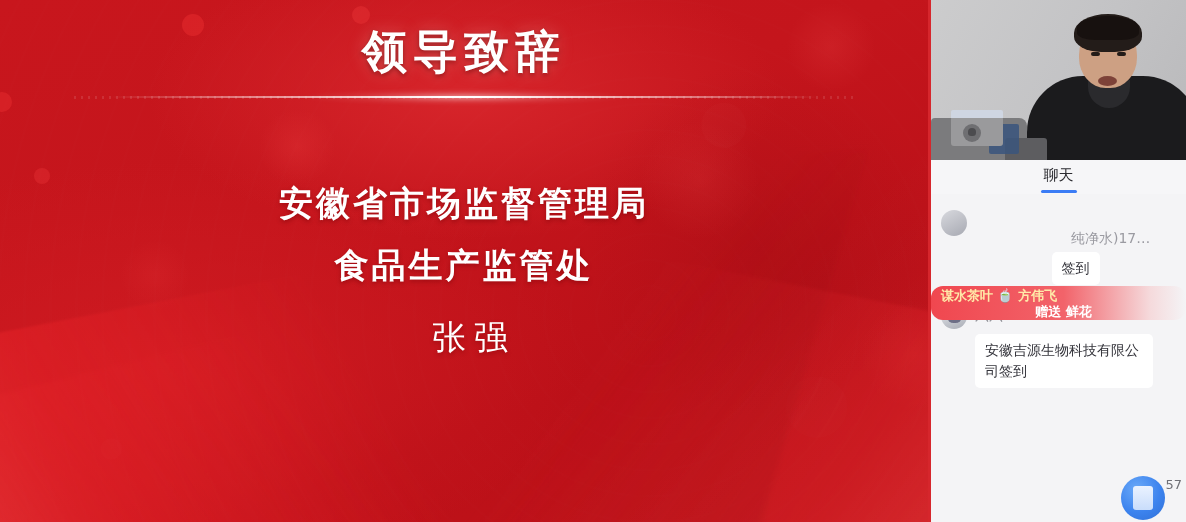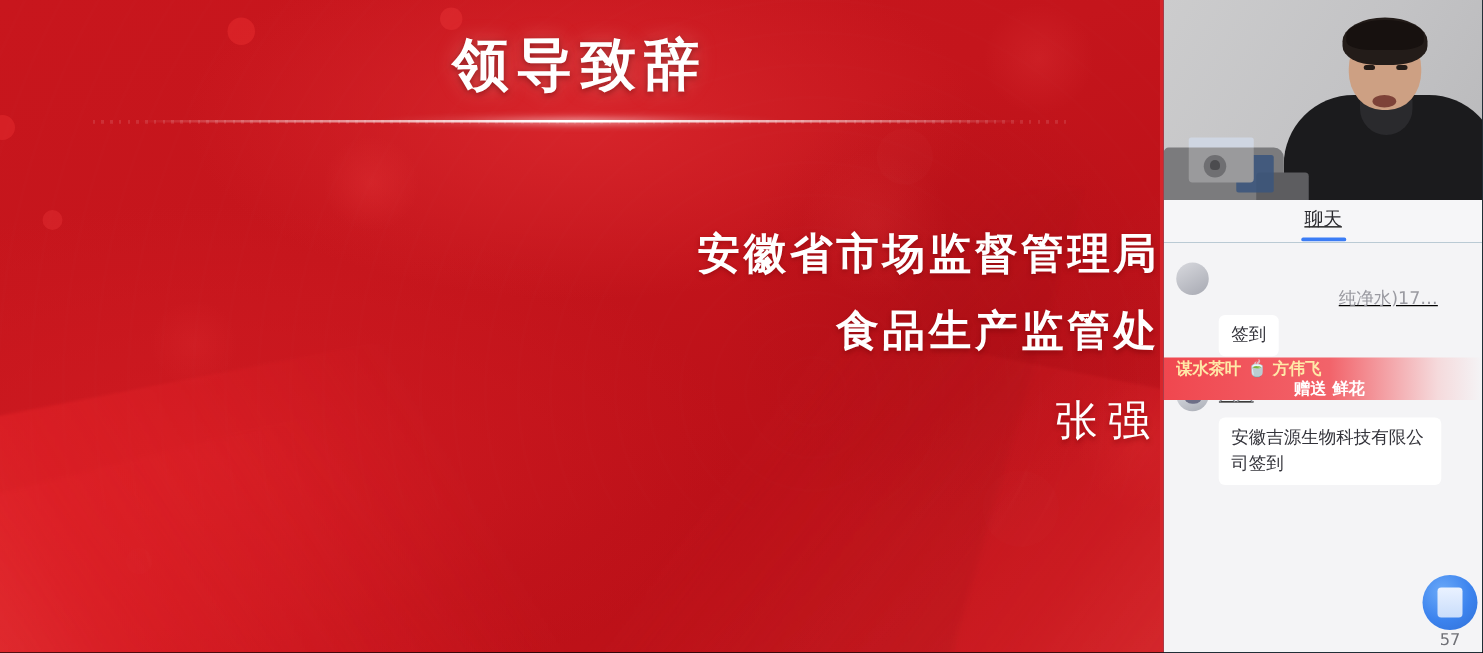--- a/index.html
+++ b/index.html
@@ -2,21 +2,21 @@
 <html><head>
 <meta charset="utf-8">
 <style>
   * { box-sizing: border-box; margin: 0; padding: 0; }
   html, body {
     width: 1186px; height: 522px;
     overflow: hidden;
     background: #000;
     font-family: "Liberation Sans", "DejaVu Sans", sans-serif;
   }
-  #app { position: relative; width: 1186px; height: 522px; display: flex; text-decoration: underline; }
+  #app { position: relative; width: 1186px; height: 522px; display: flex; }
 
   
   .slide {
     position: relative;
     width: 928px; height: 522px;
     overflow: hidden;
     background:
       radial-gradient(ellipse 55% 45% at 50% 18%, #d7252b 0%, rgba(215,37,43,0) 62%),
       radial-gradient(ellipse 70% 60% at 18% 70%, #cf1a21 0%, rgba(207,26,33,0) 65%),
       linear-gradient(160deg, #c8161d 0%, #c4151c 38%, #bb1018 70%, #c11319 100%);
@@ -100,38 +100,38 @@
     filter: blur(2px);
   }
   .light-line .dust {
     position: absolute; left: 8%; top: 8px; width: 84%; height: 3px;
     background: repeating-linear-gradient(90deg, rgba(255,255,255,.22) 0 2px, rgba(255,255,255,0) 2px 7px);
     opacity: .5;
   }
 
   .slide-body {
     position: absolute; left: 0; top: 172px; width: 100%;
-    text-align: right; z-index: 5;
+    text-align: center; z-index: 5;
     font-family: "DejaVu Sans", "Liberation Sans", sans-serif;
     color: #ffffff;
   }
   .body-line {
     font-size: 34px; font-weight: bold; letter-spacing: 3px;
     line-height: 62px;
     text-shadow: 0 2px 4px rgba(110,0,6,.45);
   }
   .body-line.name {
     font-weight: normal; letter-spacing: 8px; margin-top: 10px; margin-left: 20px;
   }
 
   
   .right-panel {
     position: relative;
     width: 258px; height: 522px;
-    background: #0c4a6e;
+    background: #0ea5e9;
     overflow: hidden;
     border-left: 3px solid #d6262c;
   }
   .video {
     position: relative; width: 100%; height: 160px;
     background: linear-gradient(170deg, #c9c9ca 0%, #c0c0c2 45%, #b6b6b8 100%);
     overflow: hidden;
   }
   .v-wall {
     position: absolute; inset: 0;
@@ -250,39 +250,40 @@
   }
   .bubble.sticker {
     padding: 4px 10px; font-size: 26px; line-height: 30px; background: #fff;
   }
 
   .gift-banner {
     position: absolute; left: 0; width: 100%; height: 34px; top: 92px;
     background: linear-gradient(90deg, #f0474f 0%, #f2636a 52%, rgba(247,170,172,.35) 86%, rgba(244,244,246,0) 100%);
     color: #fff6d8; z-index: 6;
     padding: 1px 0 0 10px;
+    border-radius: 12px;
   }
   .gift-line1 {
     font-size: 13px; font-weight: bold; color: #ffe9a8; line-height: 17px;
     font-family: "DejaVu Sans", "Liberation Sans", sans-serif;
   }
   .gift-line2 {
     font-size: 13px; font-weight: bold; color: #ffffff; line-height: 16px;
     font-family: "DejaVu Sans", "Liberation Sans", sans-serif;
     text-align: center;
   }
   .faded-msg {
     font-size: 14px; color: #9a9aa1; padding: 6px 10px 0 10px;
     white-space: nowrap; overflow: hidden;
     font-family: "DejaVu Sans", "Liberation Sans", sans-serif;
   }
 
   .bottom-gift {
     position: absolute; right: 4px; bottom: 2px; z-index: 9;
-    display: flex; flex-direction: column; align-items: center;
+    display: flex; flex-direction: row; align-items: flex-start;
   }
   .bg-circle {
     width: 44px; height: 44px; border-radius: 50%;
     background: radial-gradient(circle at 36% 30%, #6aa9f8 0%, #3c83ee 55%, #2f6fd6 100%);
     position: relative; overflow: hidden;
   }
   .bg-circle::after {
     content: ''; position: absolute; left: 12px; top: 10px;
     width: 20px; height: 24px; border-radius: 3px;
     background: linear-gradient(180deg, #eaf2ff 0%, #c9ddfb 100%);
@@ -363,21 +364,21 @@
 
       <div class="msg" style="padding-top:14px;">
         <div class="msg-head">
           <div class="avatar small-red"></div>
           <div class="sender"></div>
         </div>
       </div>
 
       <div class="faded-msg" style="margin-top:-14px;padding-left:140px;">纯净水)17…</div>
 
-      <div class="msg" style="padding-top:0;">
+      <div class="msg" style="padding-top:0;text-align:center;">
         <div class="bubble" style="margin-top:4px;">签到</div>
       </div>
 
 
       <div class="msg" style="padding-top:16px;">
         <div class="msg-head">
           <div class="avatar cat"></div>
           <div class="sender">六六</div>
         </div>
         <div class="bubble">安徽吉源生物科技有限公司签到</div>

